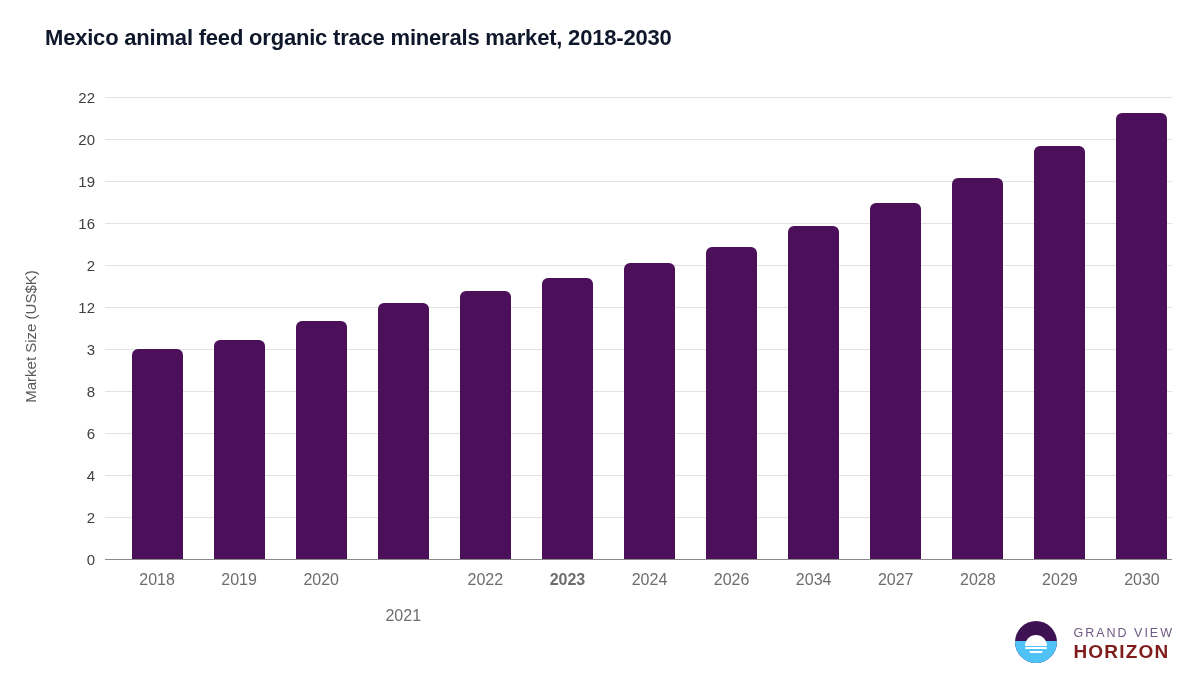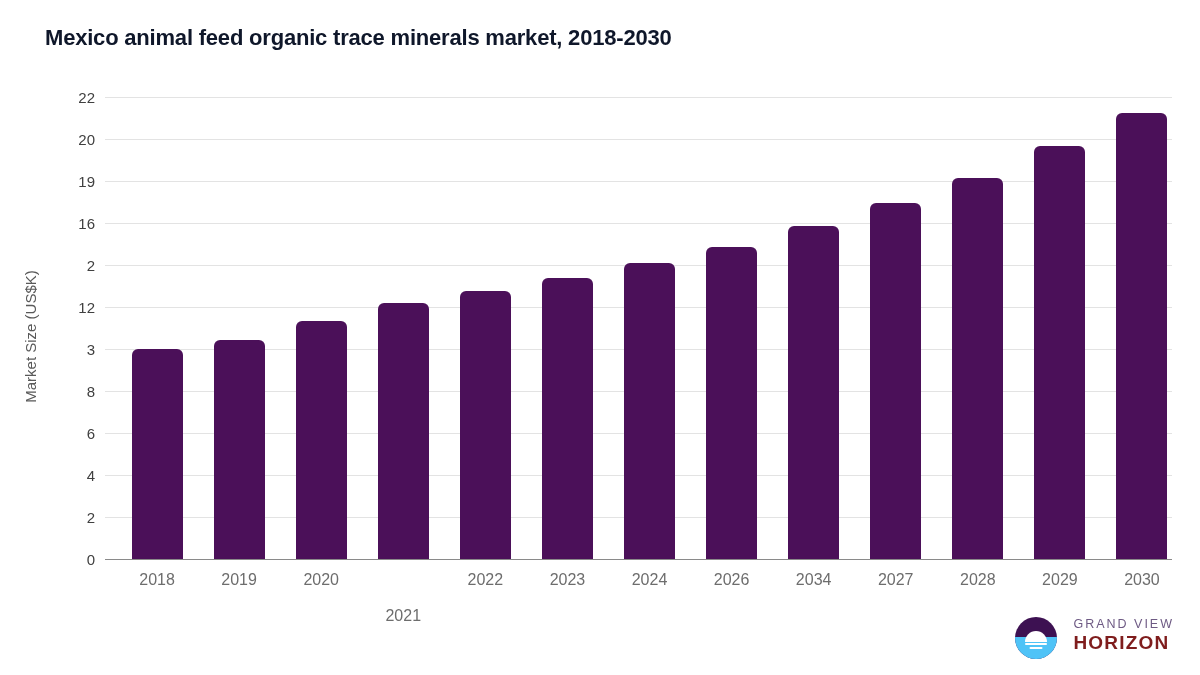--- a/index.html
+++ b/index.html
@@ -103,21 +103,21 @@
     color: #b6b6b6;
     white-space: nowrap;
   }
 
   #logo {
     position: absolute;
     right: 26px;
     top: 617px;
     height: 46px;
     display: flex;
-    align-items: flex-start;
+    align-items: flex-end;
     gap: 16px;
   }
   #logo-mark {
     position: relative;
     width: 42px; height: 42px;
     border-radius: 50%;
     overflow: hidden;
     background: #3d1152;
     flex: 0 0 auto;
   }
@@ -221,21 +221,21 @@
           <div class="bar" title="2030: 21.25" style="left: 1011.46px; width: 51px; height: 446.25px; background: rgb(75, 16, 89);"></div>
         </div>
     </div>
 
     <div id="x-ticks">
         <div class="xtick" style="left: 157.038px;">2018</div>
         <div class="xtick" style="left: 239.115px;">2019</div>
         <div class="xtick" style="left: 321.192px;">2020</div>
         <div class="xtick" style="left: 403.269px; margin-top: 36px;">2021</div>
         <div class="xtick" style="left: 485.346px;">2022</div>
-        <div class="xtick" style="left: 567.423px;">2023</div>
+        <div class="xtick" style="left: 567.423px; font-weight: bold;">2023</div>
         <div class="xtick" style="left: 649.5px;">2024</div>
         <div class="xtick" style="left: 731.577px;">2026</div>
         <div class="xtick" style="left: 813.654px;">2034</div>
         <div class="xtick" style="left: 895.731px;">2027</div>
         <div class="xtick" style="left: 977.808px;">2028</div>
         <div class="xtick" style="left: 1059.88px;">2029</div>
         <div class="xtick" style="left: 1141.96px;">2030</div>
       </div>
   </div>
 

